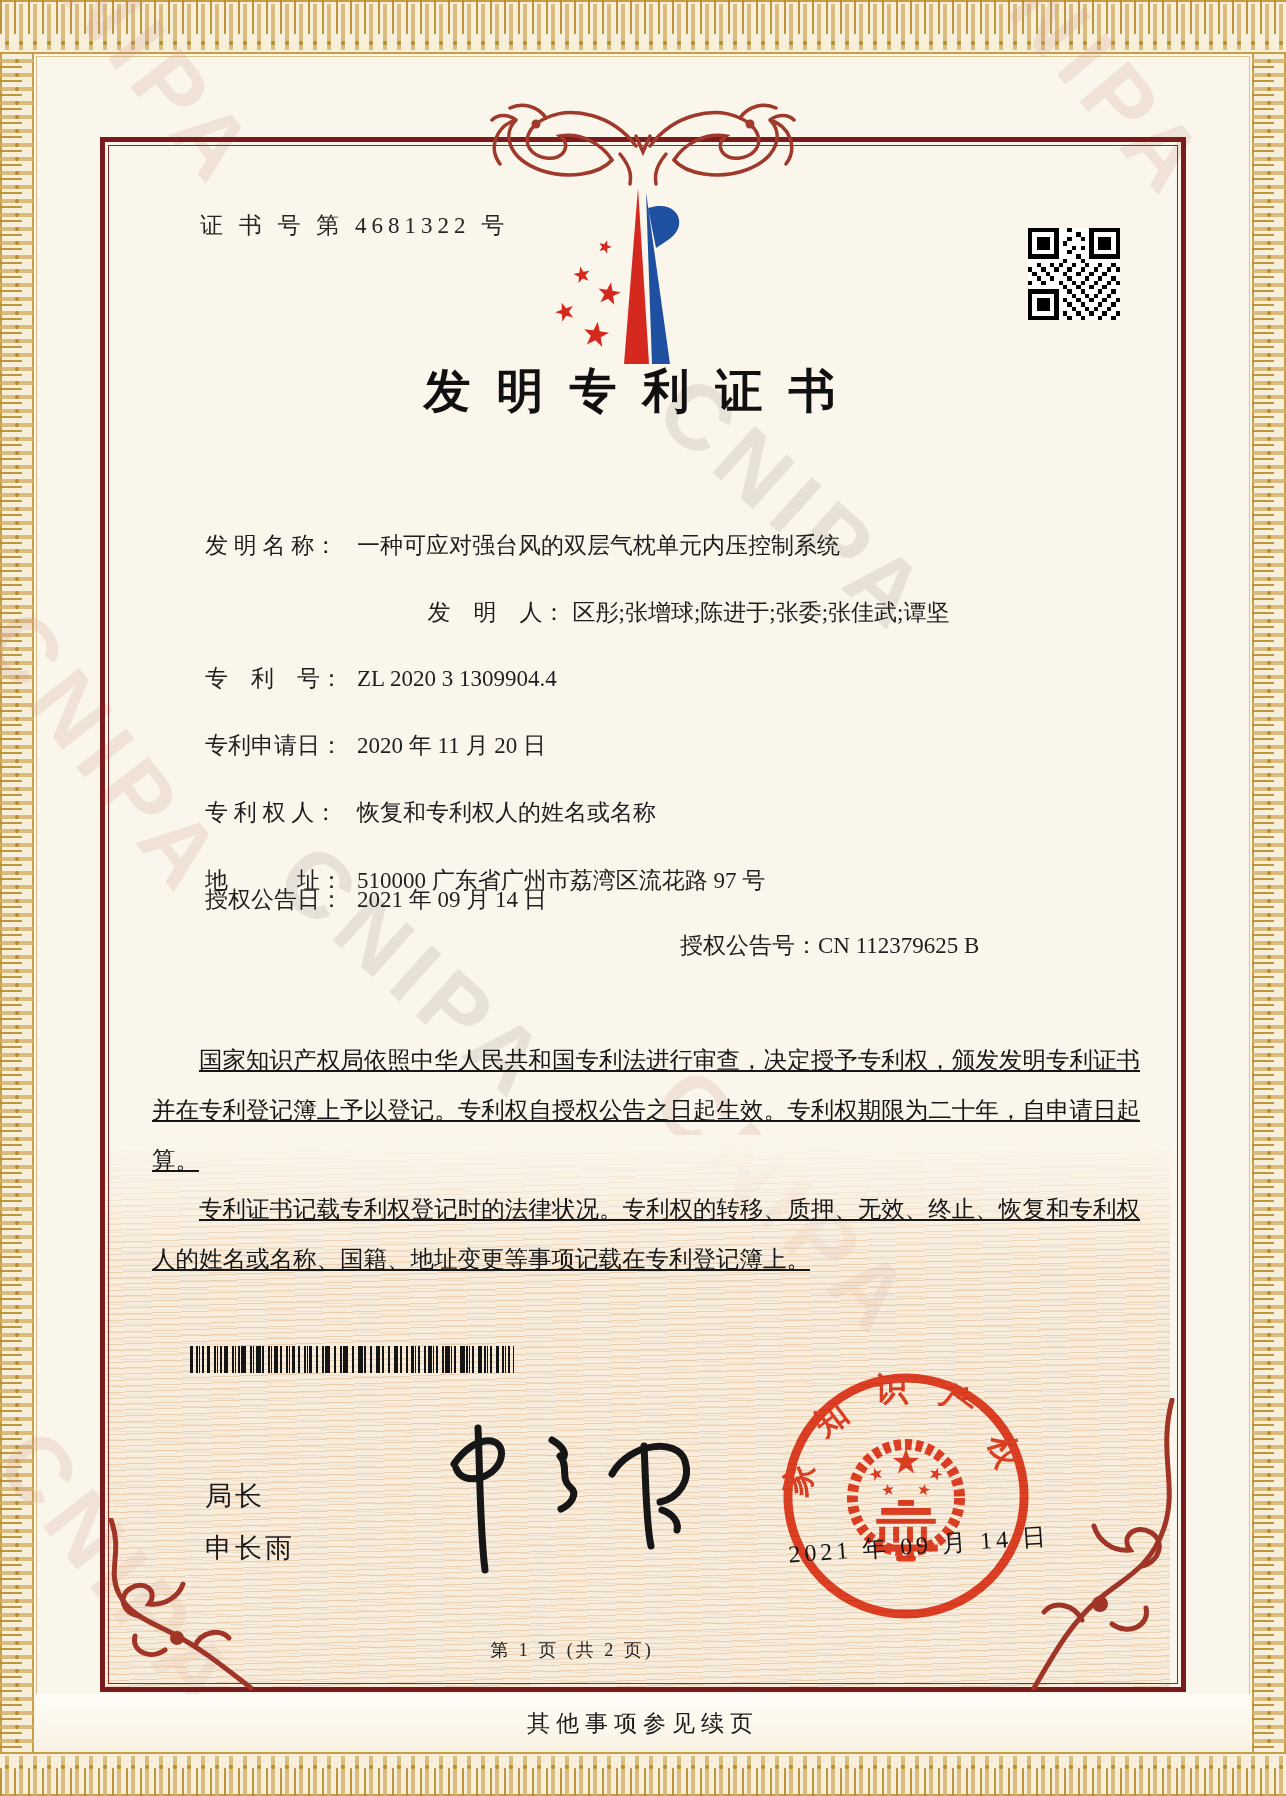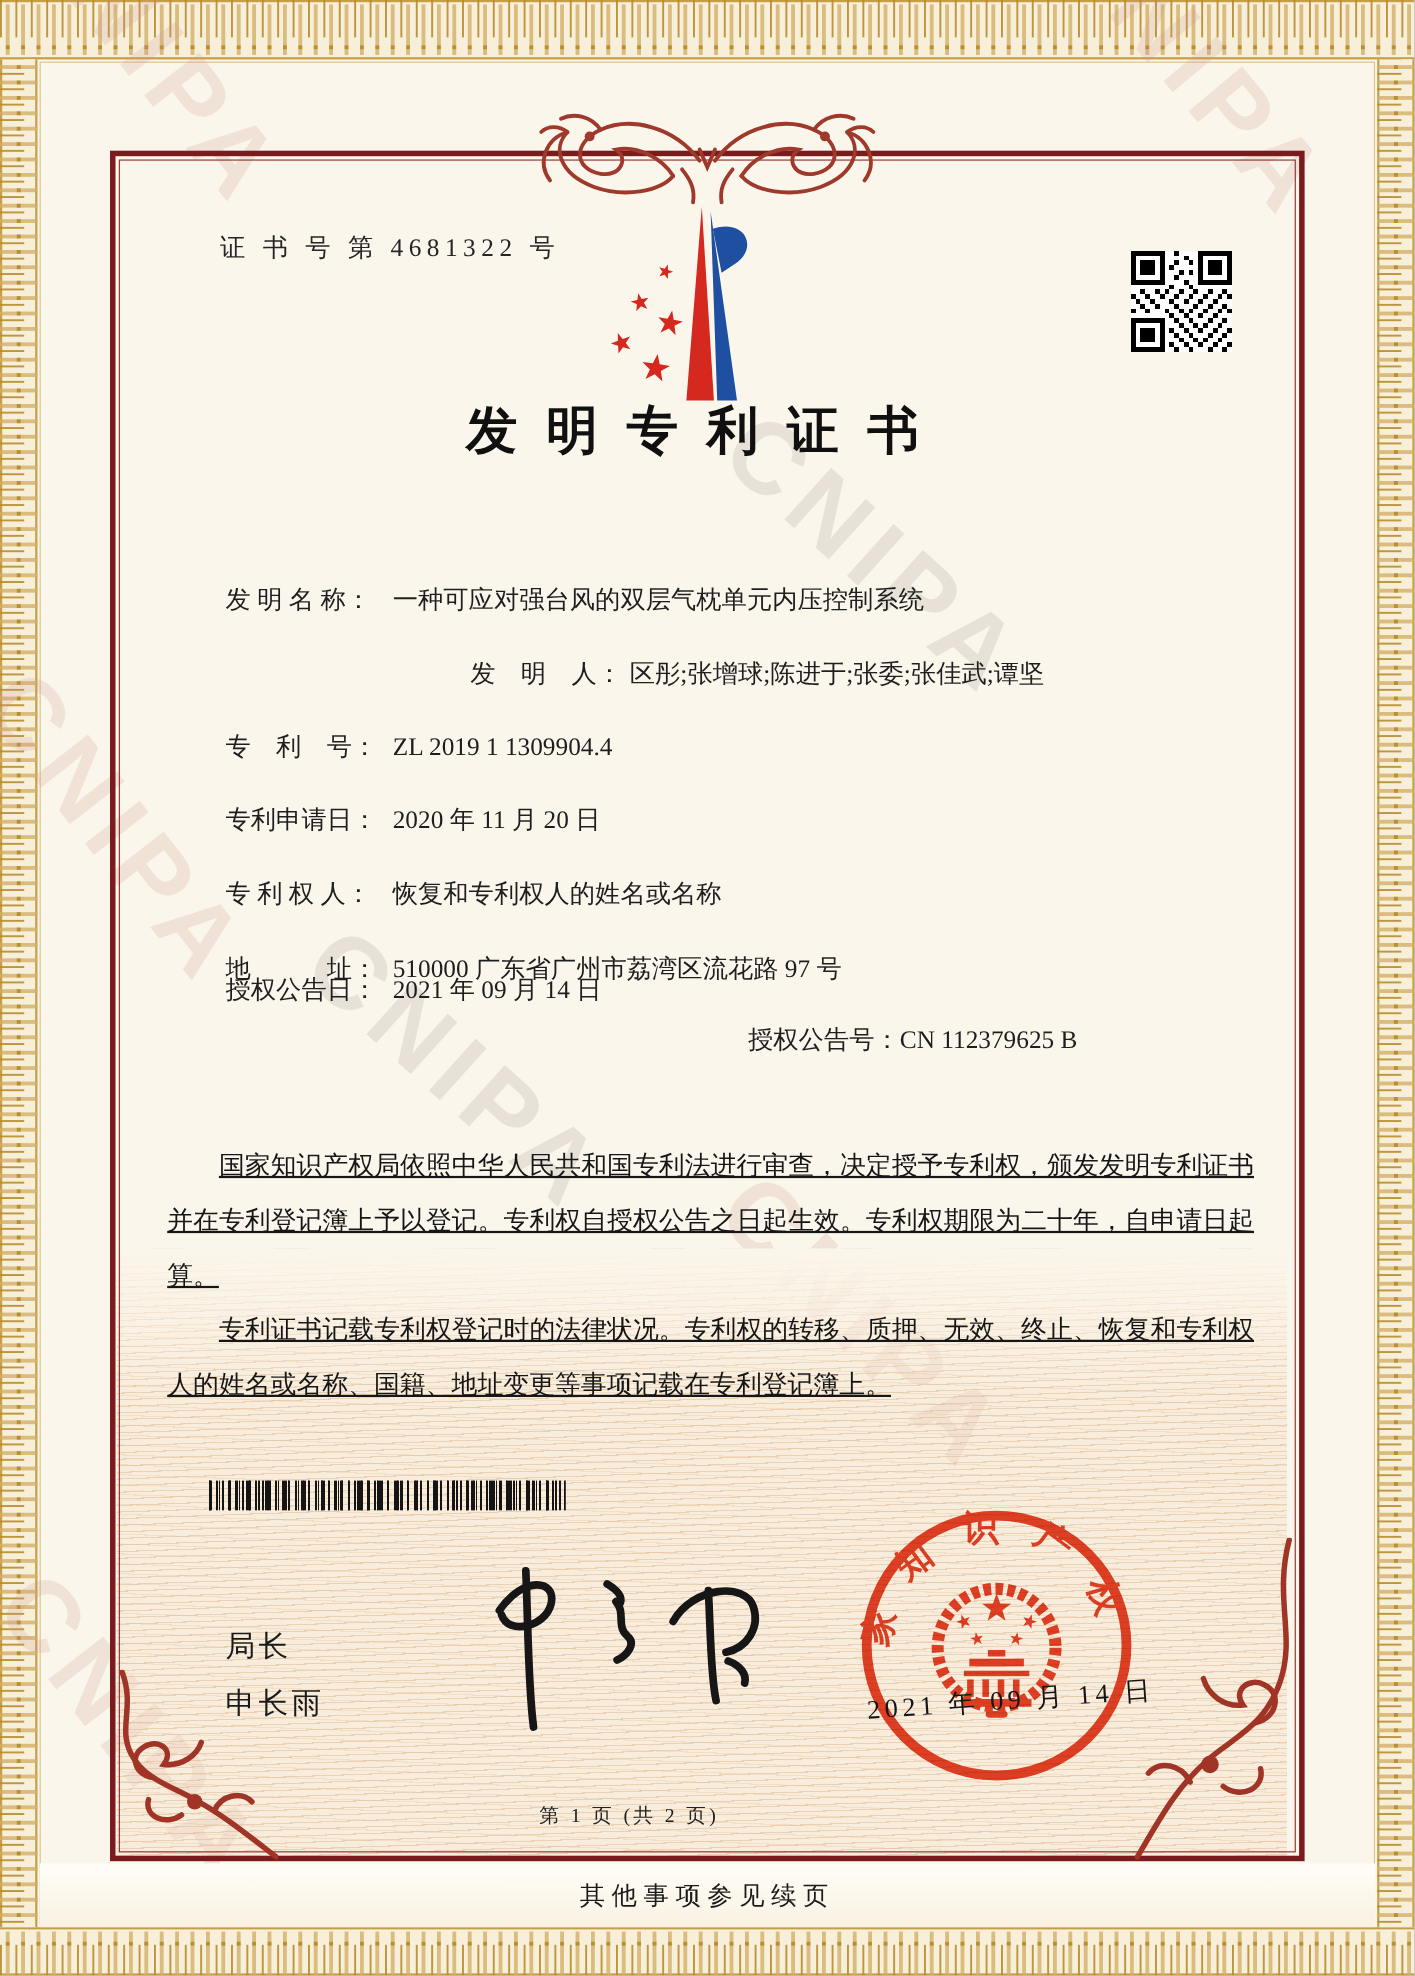--- a/index.html
+++ b/index.html
@@ -186,21 +186,21 @@
 
   <div class="abs title">发明专利证书</div>
 
   <div class="abs row" style="top:530px;">
     <span class="lbl">发 明 名 称：</span><span>一种可应对强台风的双层气枕单元内压控制系统</span>
   </div>
   <div class="abs row" style="top:597px;text-align:center;">
     <span class="lbl">发　明　人：</span><span>区彤;张增球;陈进于;张委;张佳武;谭坚</span>
   </div>
   <div class="abs row" style="top:663px;">
-    <span class="lbl">专　利　号：</span><span>ZL 2019 1 1309904.4</span>
+    <span class="lbl">专　利　号：</span><span>ZL 2020 3 1309904.4</span>
   </div>
   <div class="abs row" style="top:730px;">
     <span class="lbl">专利申请日：</span><span>2020 年 11 月 20 日</span>
   </div>
   <div class="abs row" style="top:797px;">
     <span class="lbl">专 利 权 人：</span><span>恢复和专利权人的姓名或名称</span>
   </div>
   <div class="abs row" style="top:865px;">
     <span class="lbl">地　　　址：</span><span>510000 广东省广州市荔湾区流花路 97 号</span>
   </div>

